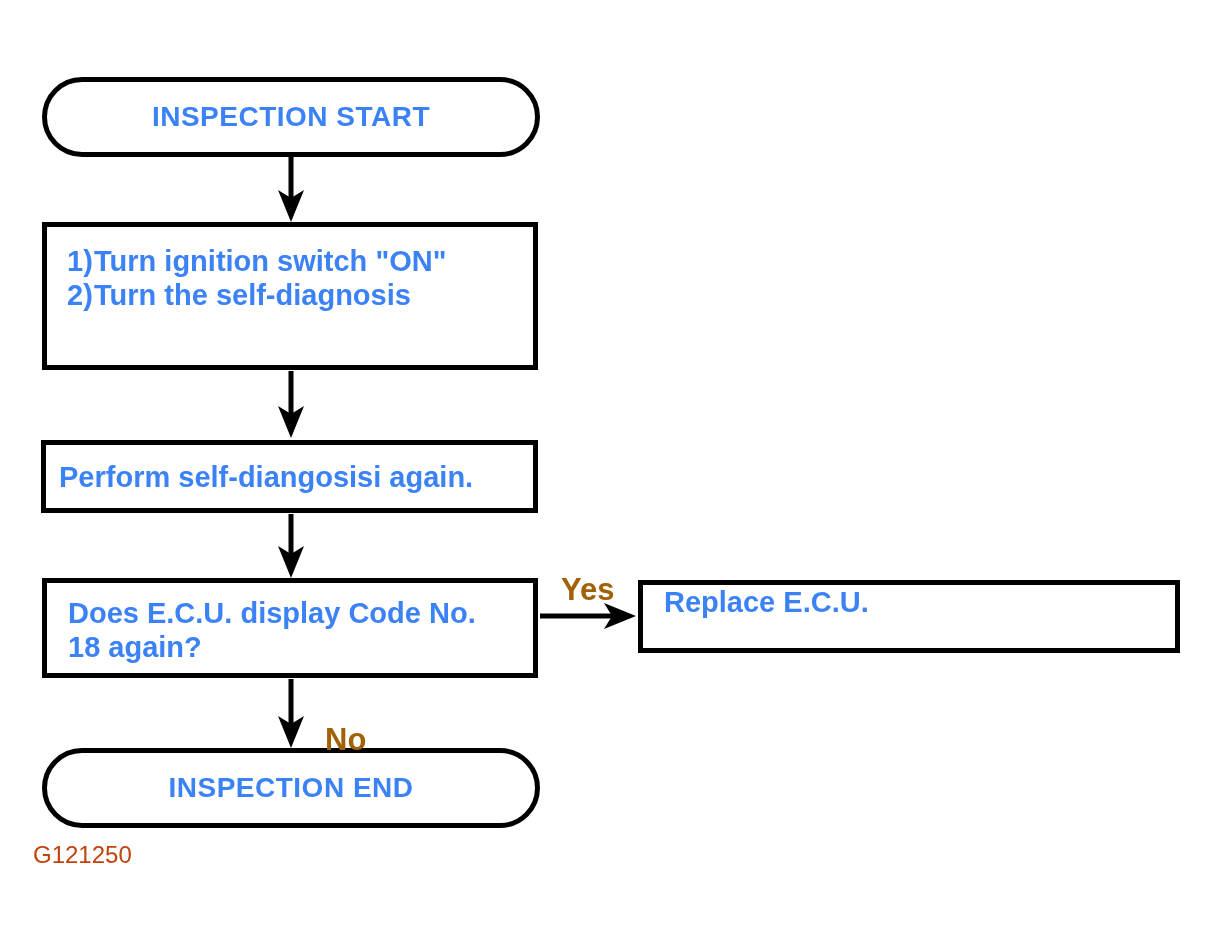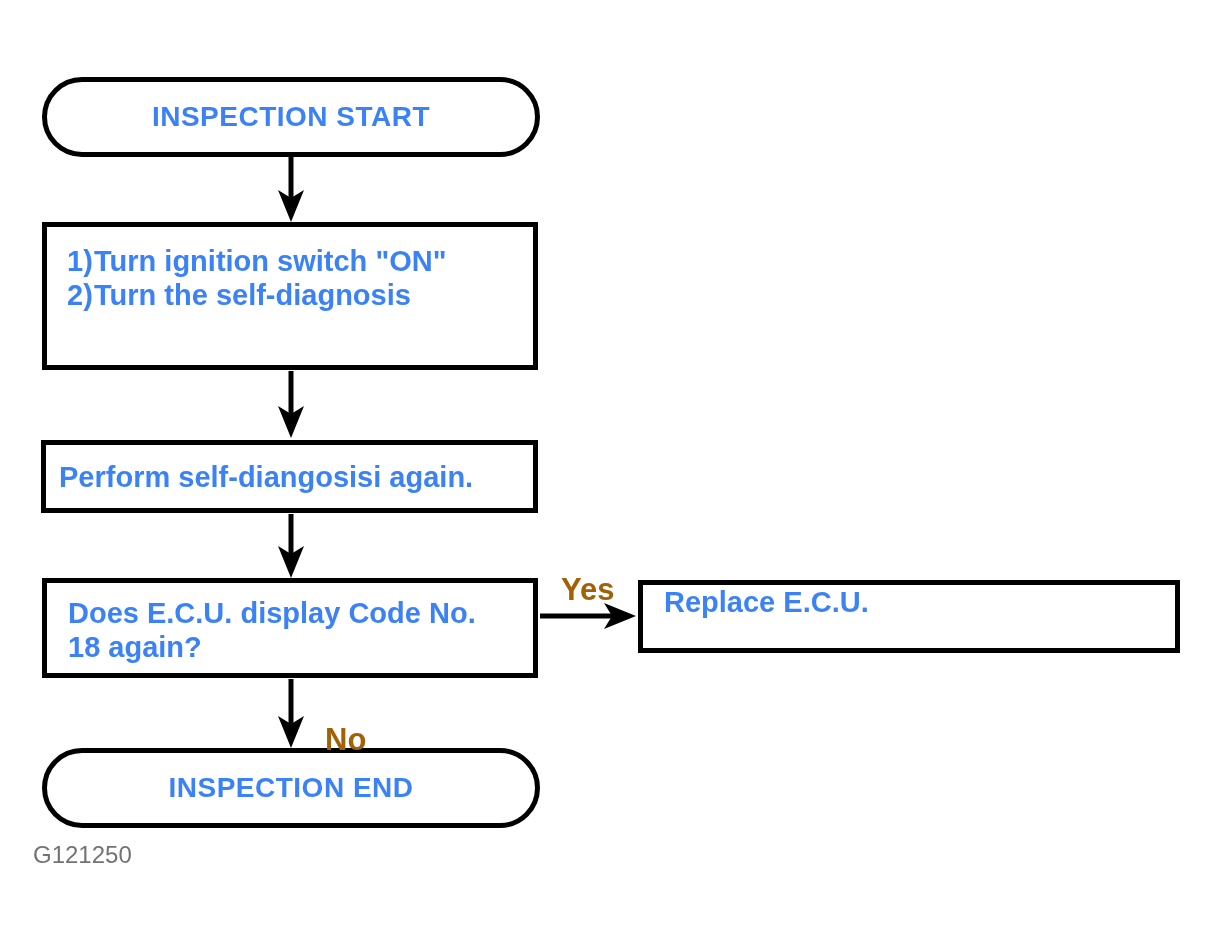--- a/index.html
+++ b/index.html
@@ -83,21 +83,21 @@
   }
   .label-yes { left: 561px; top: 572px; }
   .label-no  { left: 325px; top: 684px; margin-top: 38px; }
 
   
   .figure-id {
     position: absolute;
     left: 33px; top: 841px;
     font-size: 24px;
     font-weight: normal;
-    color: #737373;
+    color: #c2410c;
   }
 
   .arrow-layer {
     position: absolute;
     left: 0; top: 0;
     width: 1220px; height: 939px;
     pointer-events: none;
   }
   .arrow-layer line { stroke: #000000; stroke-width: 5px; }
   .arrow-layer polygon { fill: #000000; stroke: none; }

